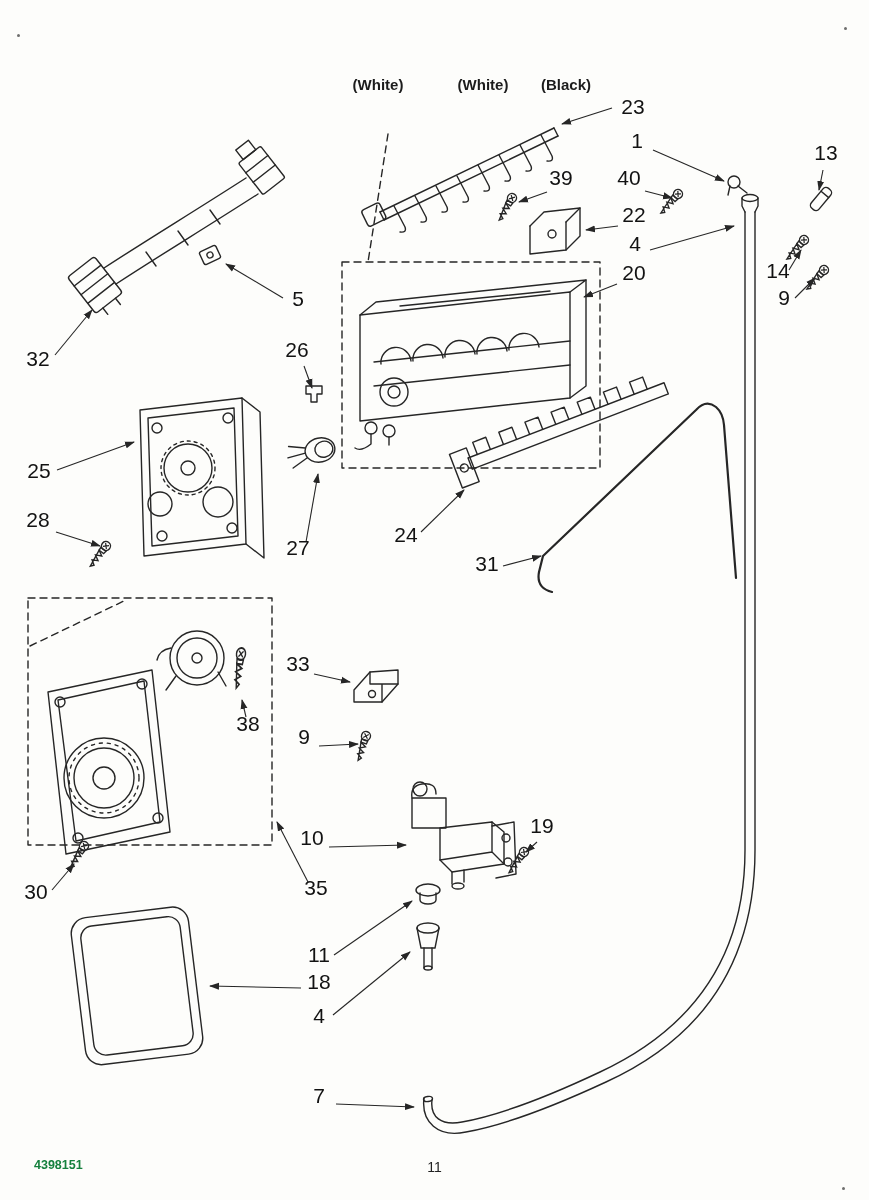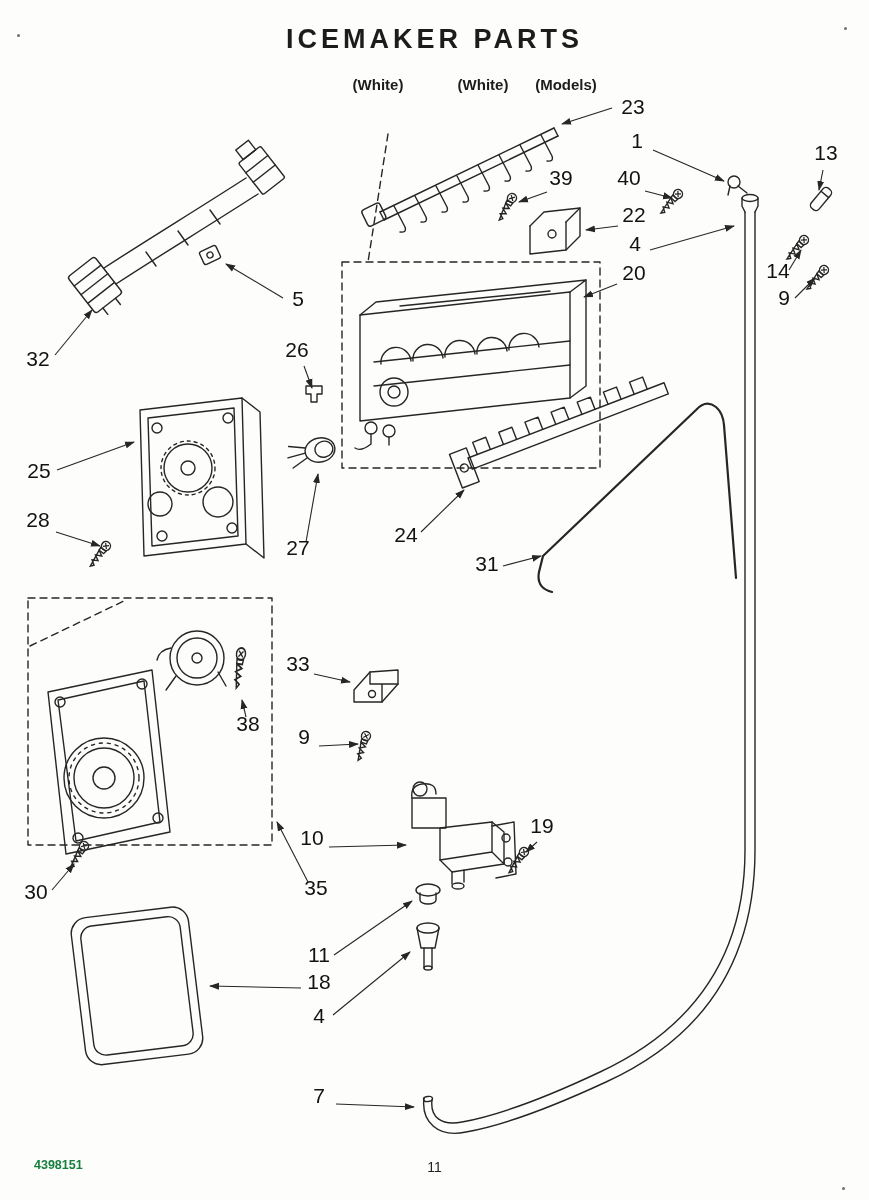--- a/index.html
+++ b/index.html
@@ -35,27 +35,26 @@
 </head>
 <body>
 
 <div class="page">
 
   <div class="page-mark tl"></div>
   <div class="page-mark tr"></div>
   <div class="page-mark br"></div>
 
   <header class="header">
-    <div class="title">ICEMAKER PARTS</div>
   </header>
 
   <div class="colorline">
     <span class="cl c1">(White)</span>
     <span class="cl c2">(White)</span>
-    <span class="cl c3">(Models)</span>
+    <span class="cl c3">(Black)</span>
   </div>
 
   <svg class="art" width="869" height="1200" viewBox="0 0 869 1200">
     <defs>
       <marker id="arr" markerWidth="11" markerHeight="9" refX="9" refY="4" orient="auto" markerUnits="userSpaceOnUse">
         <path d="M0,0.5 L10,4 L0,7.5 Z" fill="#262626"></path>
       </marker>
       <g id="screw">
         <circle cx="0" cy="0" r="4.5" stroke="#262626" fill="none" stroke-width="1.4"></circle>
         <path d="M-2.2,-2.2 L2.2,2.2 M2.2,-2.2 L-2.2,2.2" stroke="#262626" fill="none" stroke-width="1.2"></path>

